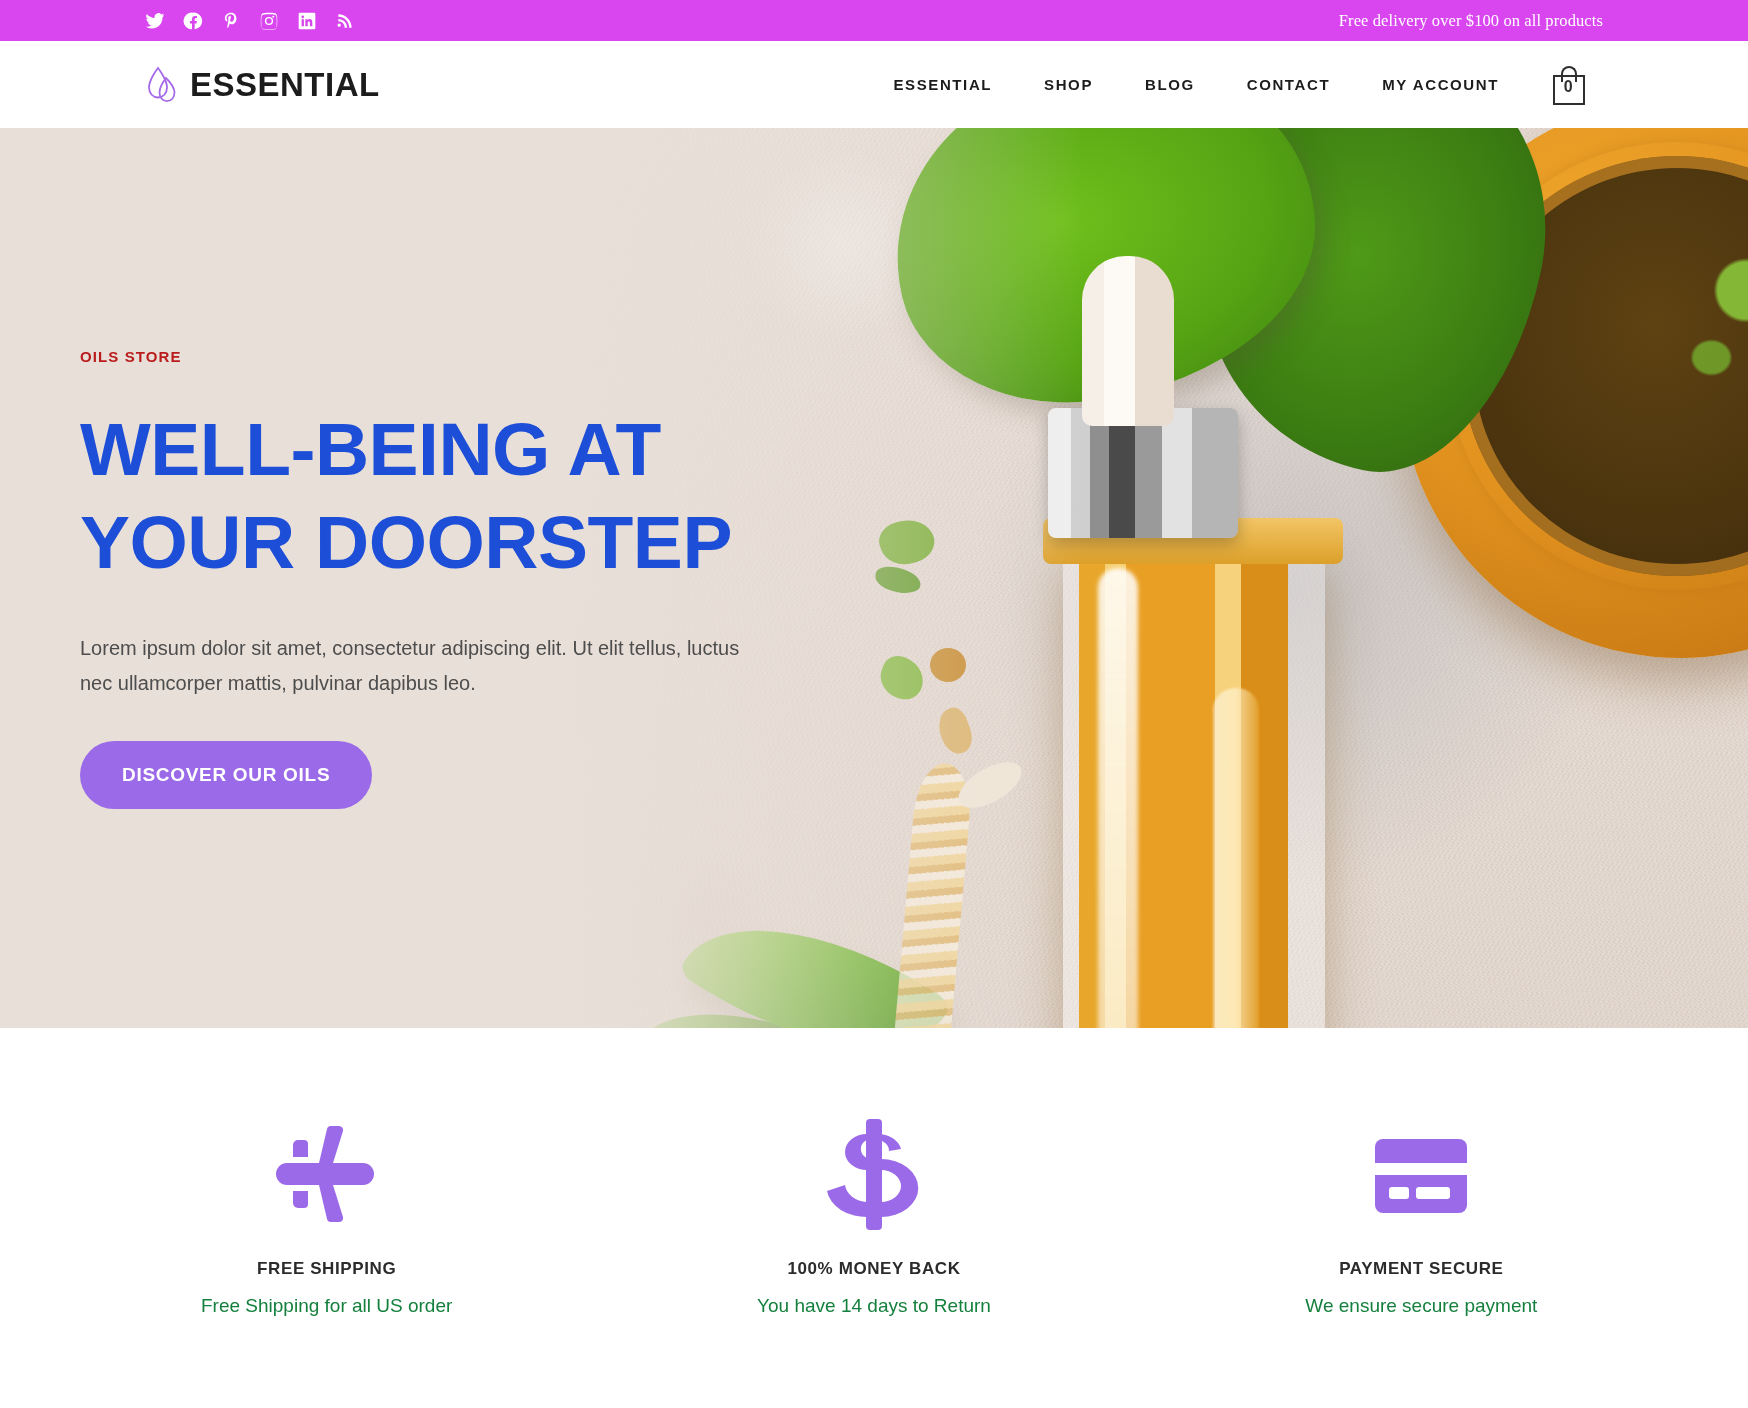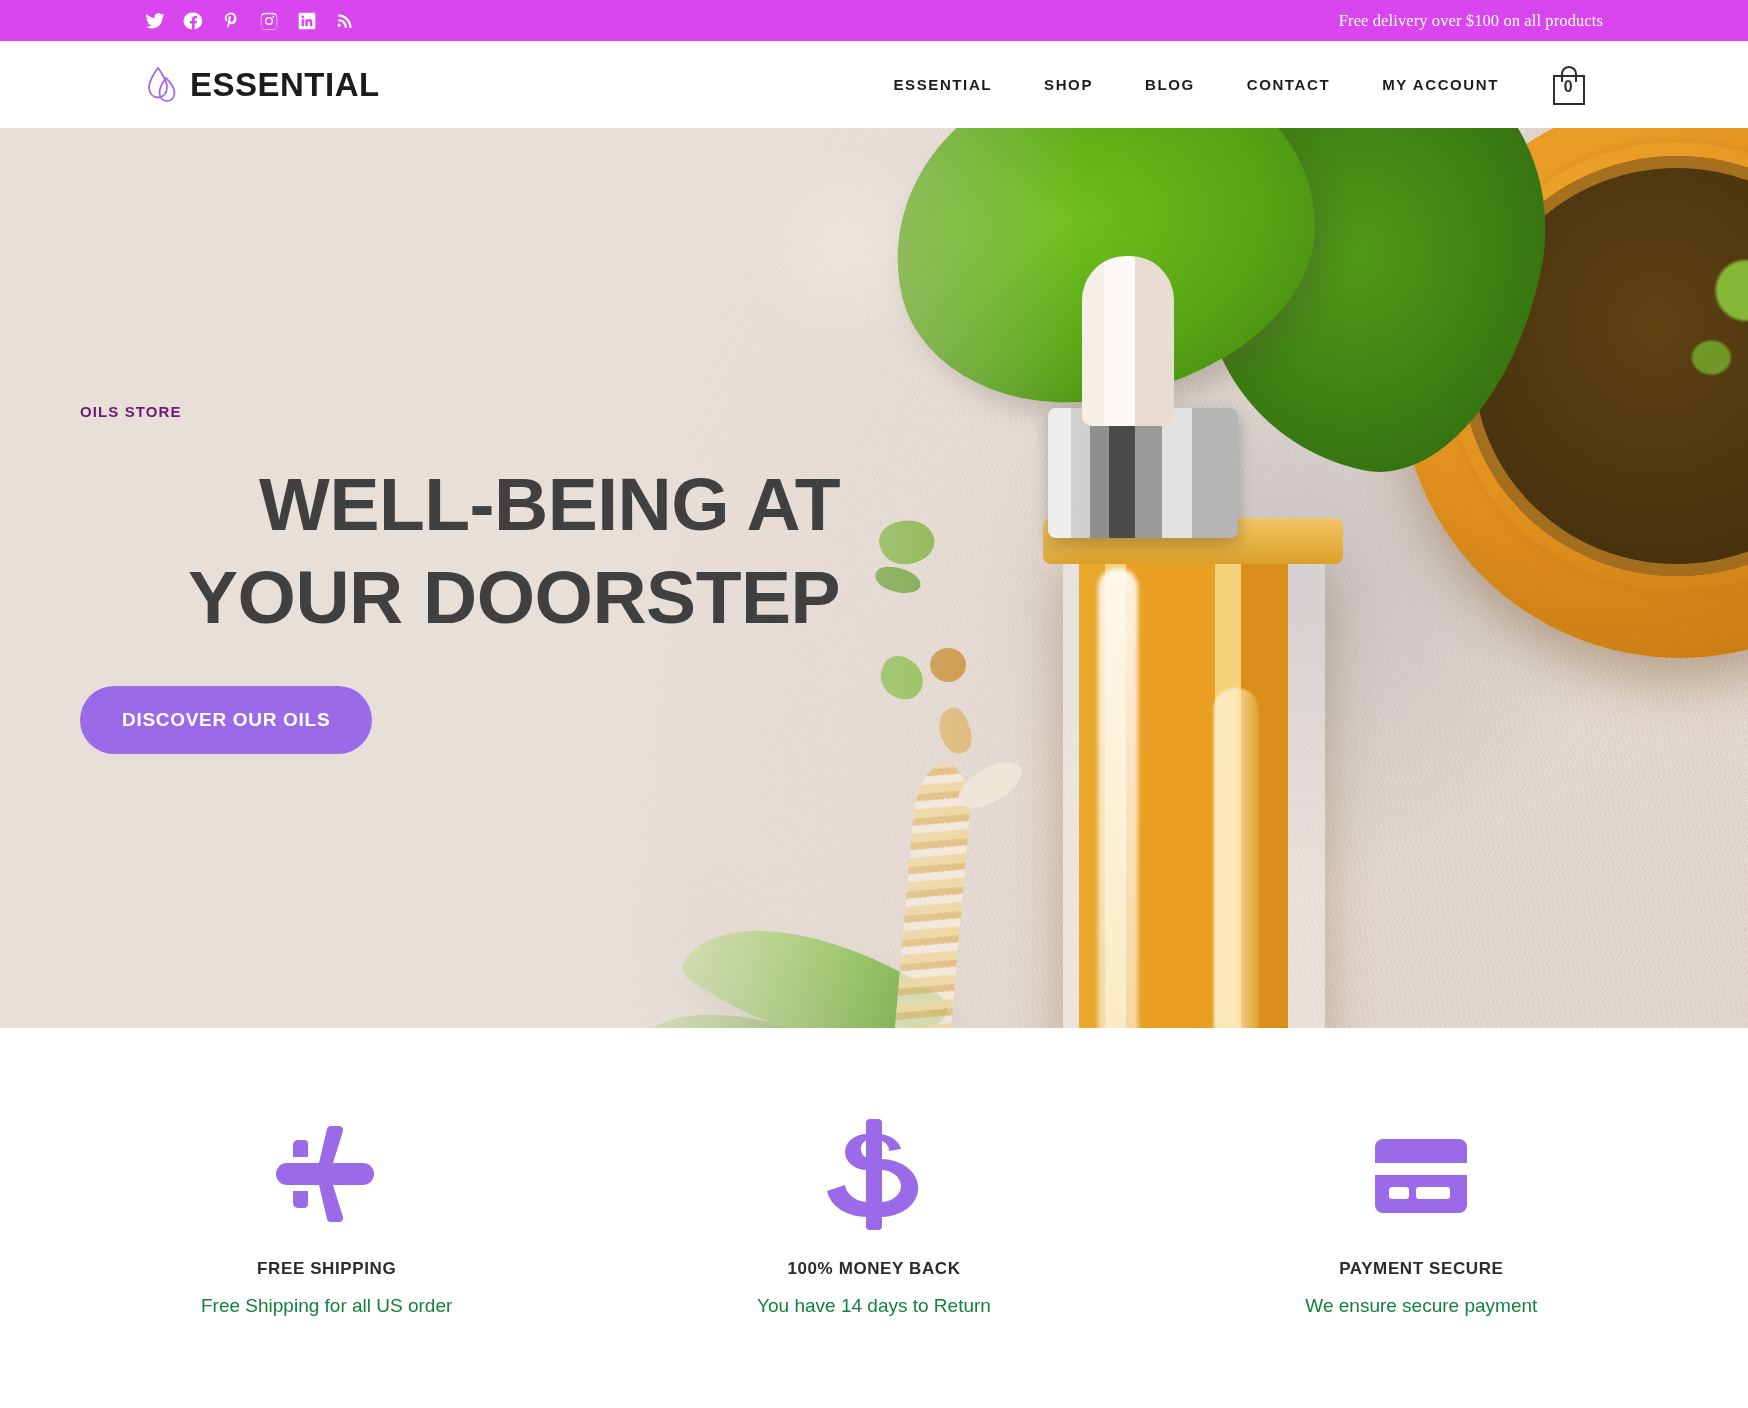--- a/index.html
+++ b/index.html
@@ -295,31 +295,30 @@
     left: 80px; top: 0;
     width: 760px; height: 100%;
     display: flex;
     flex-direction: column;
     justify-content: center;
   }
   .hero-eyebrow {
     font-size: 15px;
     font-weight: 700;
     letter-spacing: 1.1px;
-    color: #701a75;
+    color: #b91c1c;
     margin-bottom: 38px;
   }
   .hero-title {
     font-size: 75px;
     line-height: 1.24;
     font-weight: 800;
     letter-spacing: -.5px;
-    color: #404040;
+    color: #1d4ed8;
     margin-bottom: 42px;
-    text-align: right;
   }
   .hero-desc {
     font-size: 20px;
     line-height: 1.75;
     color: #4d4d4d;
     max-width: 680px;
     margin-bottom: 40px;
   }
   .hero-cta {
     display: inline-block;
@@ -454,20 +453,21 @@
     <div class="chip chip-f"></div>
     <div class="hero-fade-left"></div>
   </div>
 
   <div class="hero-content">
     <div class="hero-eyebrow">OILS STORE</div>
     <h1 class="hero-title">
       <span>WELL-BEING AT</span><br>
       <span>YOUR DOORSTEP</span>
     </h1>
+    <p class="hero-desc">Lorem ipsum dolor sit amet, consectetur adipiscing elit. Ut elit tellus, luctus nec ullamcorper mattis, pulvinar dapibus leo.</p>
     <button class="hero-cta">DISCOVER OUR OILS</button>
   </div>
 </section>
 
 <section class="features">
 
   <div class="feature">
     <div class="feature-icon">
       <svg width="120" height="110" viewBox="0 0 120 110">
         <path d="M26 38 L26 26 A5 5 0 0 1 31 21 L37 21 A4 4 0 0 1 41 25 L41 38 Z" fill="#9b6ae8"></path>

